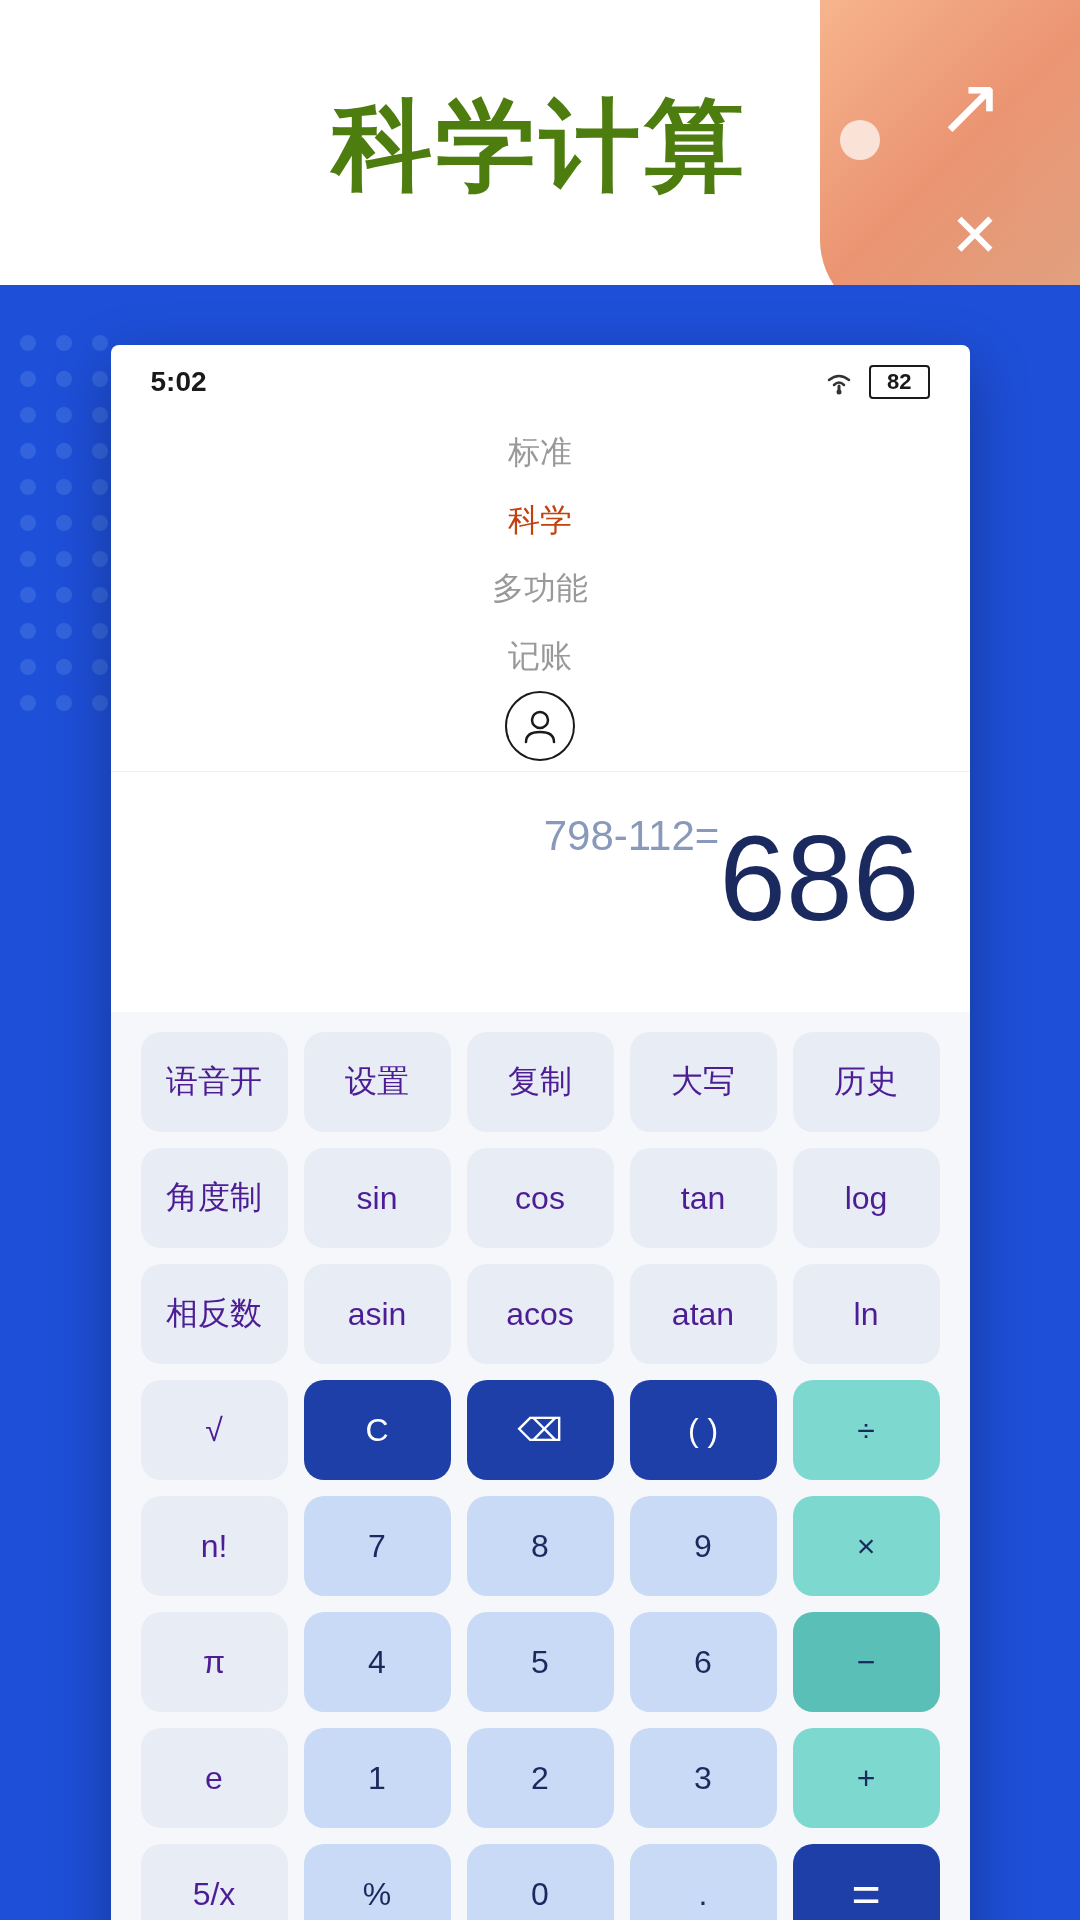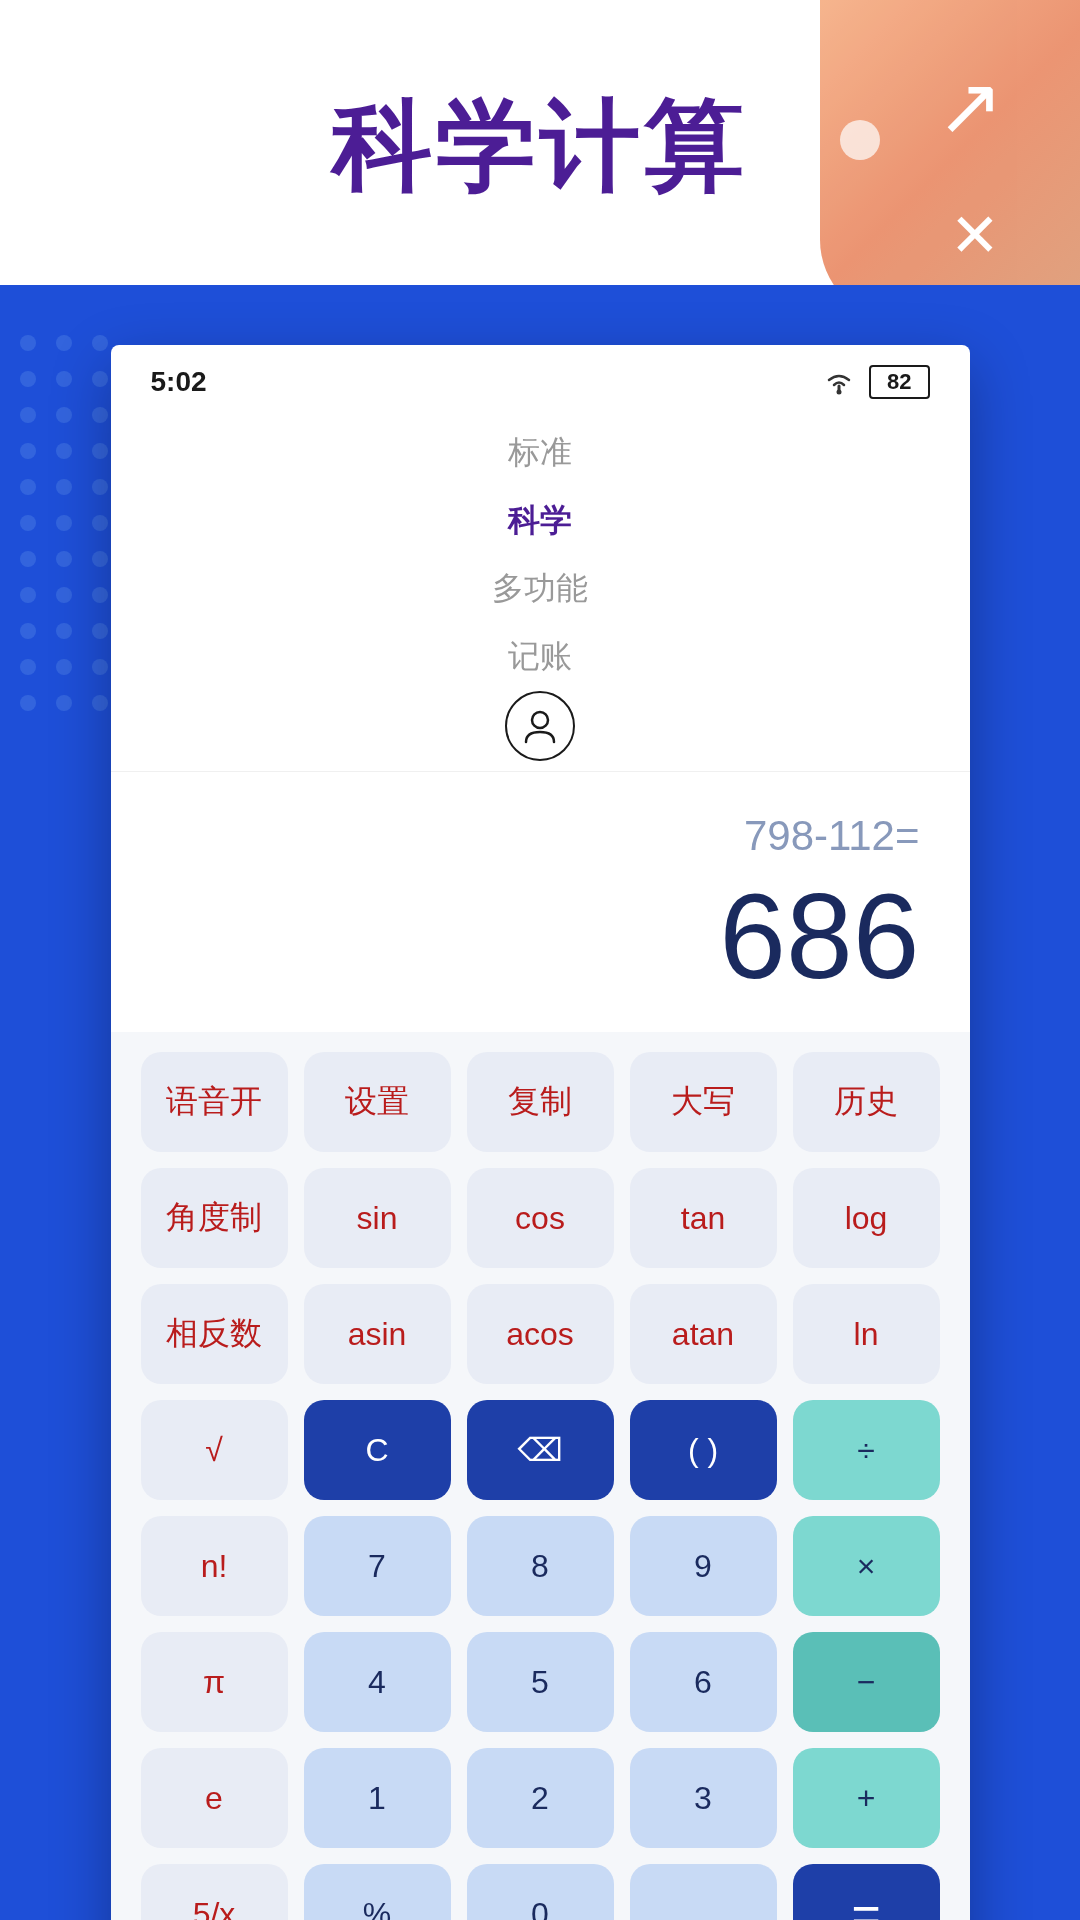--- a/index.html
+++ b/index.html
@@ -17,21 +17,21 @@
       position: relative;
       background: #ffffff;
       padding: 80px 40px 40px 40px;
       text-align: center;
       overflow: hidden;
     }
 
     .main-title {
       font-size: 100px;
       font-weight: 900;
-      color: #4c1d95;
+      color: #4d7c0f;
       letter-spacing: 4px;
       margin-bottom: 30px;
     }
 
     .subtitle {
       font-size: 52px;
       font-weight: 600;
       color: #1a6fd4;
       letter-spacing: 2px;
       margin-bottom: 40px;
@@ -134,42 +134,41 @@
     .tab-item {
       flex: 1;
       text-align: center;
       padding: 12px 8px;
       font-size: 32px;
       color: #999;
       cursor: pointer;
     }
 
     .tab-item.active {
-      color: #4c1d95;
-      font-weight: 700;
+      color: #c2410c;
+      font-weight: 400;
     }
 
     .tab-profile {
       width: 70px;
       height: 70px;
       border: 2px solid #1a1a1a;
       border-radius: 50%;
       display: flex;
       align-items: center;
       justify-content: center;
       font-size: 32px;
     }
 
     
     .display-area {
       padding: 40px 50px 30px 50px;
       text-align: right;
       min-height: 240px;
       display: flex;
-      flex-direction: column;
       justify-content: flex-end;
     }
 
     .expression {
       font-size: 42px;
       color: #8899bb;
       margin-bottom: 10px;
     }
 
     .result {
@@ -196,21 +195,21 @@
       height: 100px;
       border-radius: 20px;
       border: none;
       cursor: pointer;
       font-size: 32px;
       font-weight: 500;
       display: flex;
       align-items: center;
       justify-content: center;
       background: #e8ecf5;
-      color: #b91c1c;
+      color: #4c1d95;
     }
 
     .key.dark-blue {
       background: #1e3fa8;
       color: white;
     }
 
     .key.teal {
       background: #7dd8d0;
       color: #1a2a5e;

